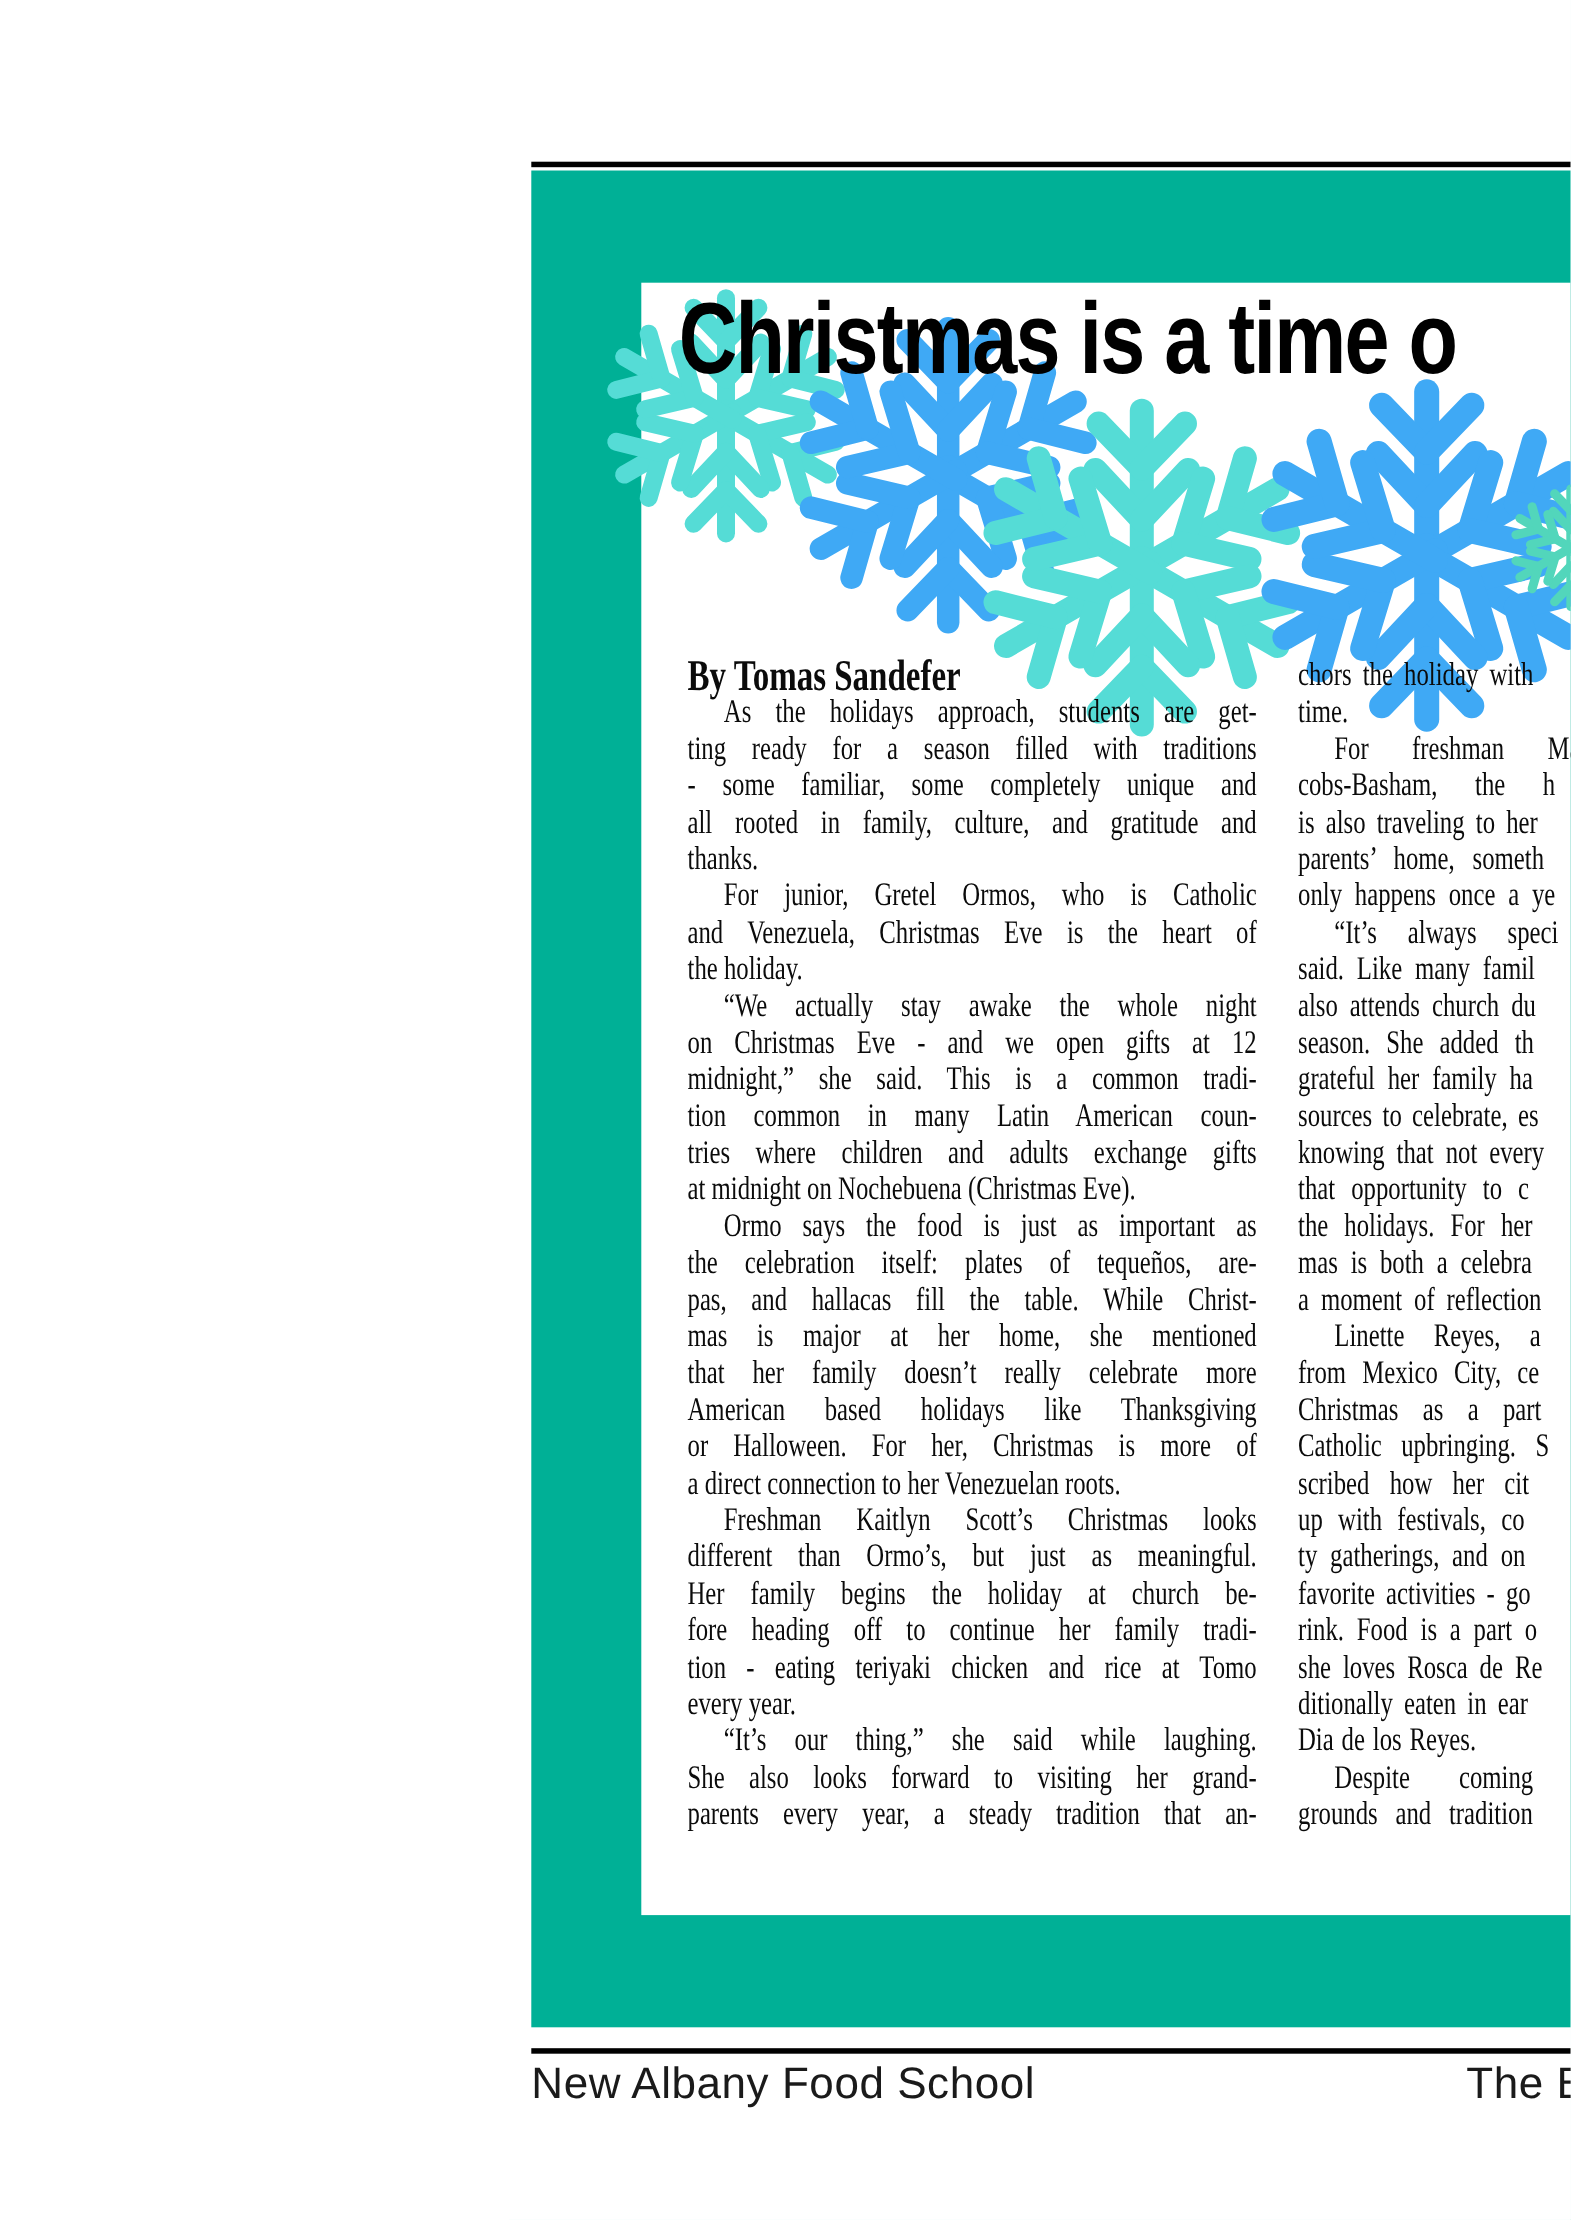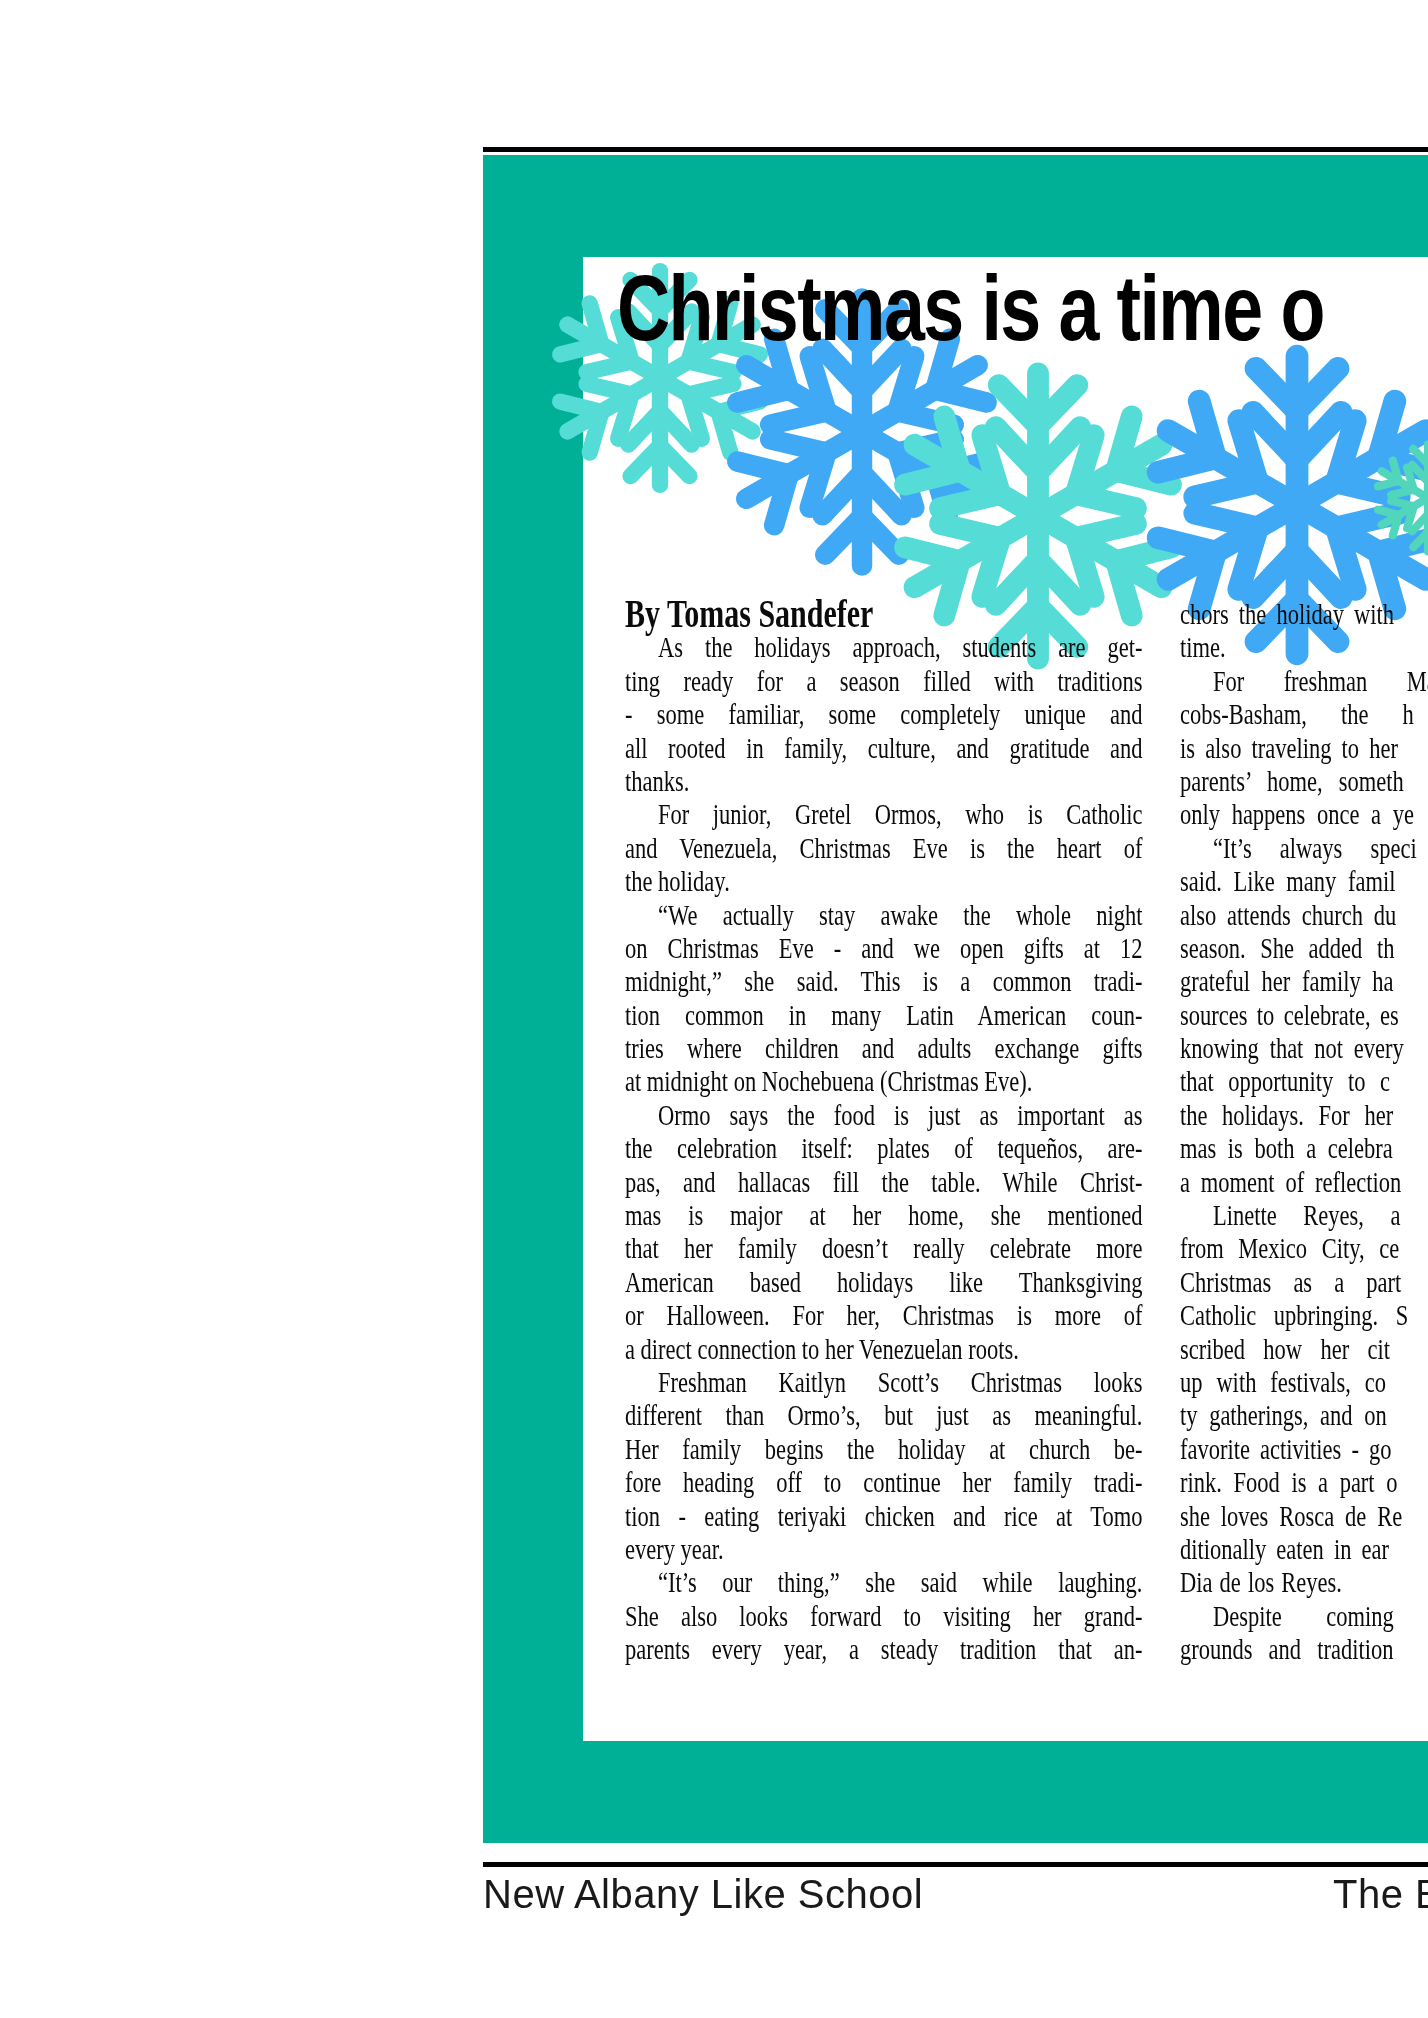--- a/index.html
+++ b/index.html
@@ -138,16 +138,16 @@
       <div class="line" style="word-spacing: 6px;">favorite activities - go</div>
       <div class="line" style="word-spacing: 8px;">rink. Food is a part o</div>
       <div class="line" style="word-spacing: 7px;">she loves Rosca de Re</div>
       <div class="line" style="word-spacing: 6px;">ditionally eaten in ear</div>
       <div class="line" style="word-spacing: 2px;">Dia de los Reyes.</div>
       <div class="line" style="text-indent: 44px; word-spacing: 52px;">Despite coming f</div>
       <div class="line" style="word-spacing: 14px;">grounds and tradition</div>
     </div>
 
   <div id="bottom-rule" class="abs"></div>
-  <div id="footer-left" class="footer-text abs">New Albany Like School</div>
+  <div id="footer-left" class="footer-text abs">New Albany Food School</div>
   <div id="footer-right" class="footer-text abs">The Bl</div>
 
 </div>
 
 </body></html>

